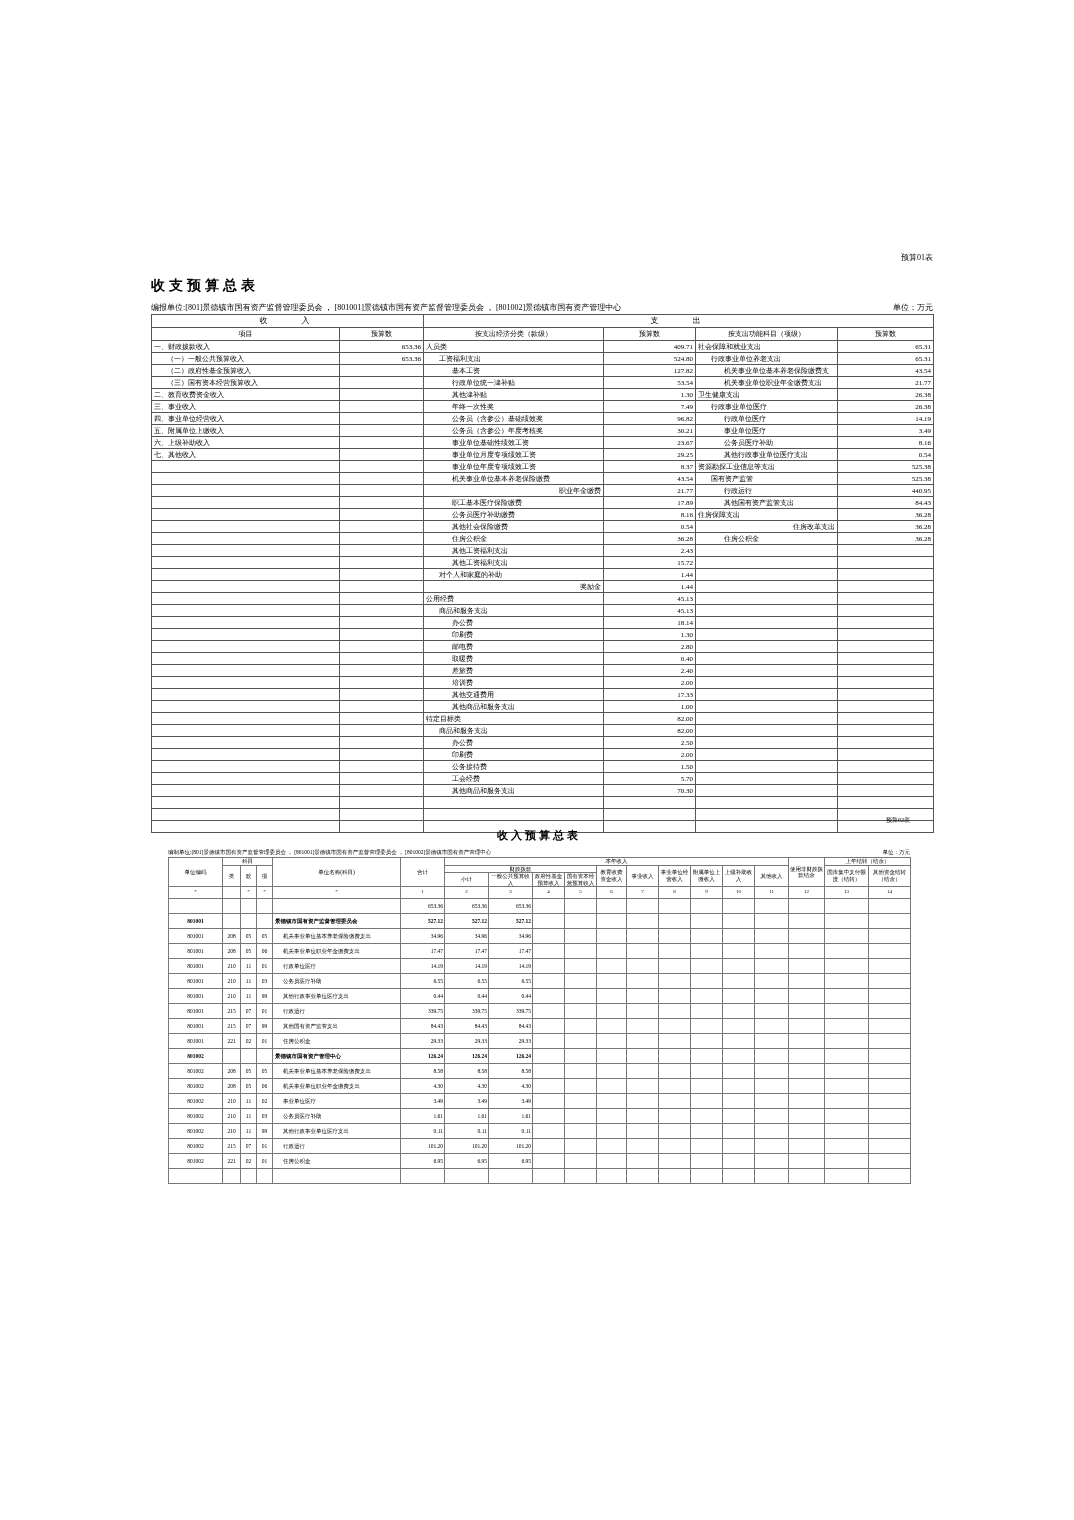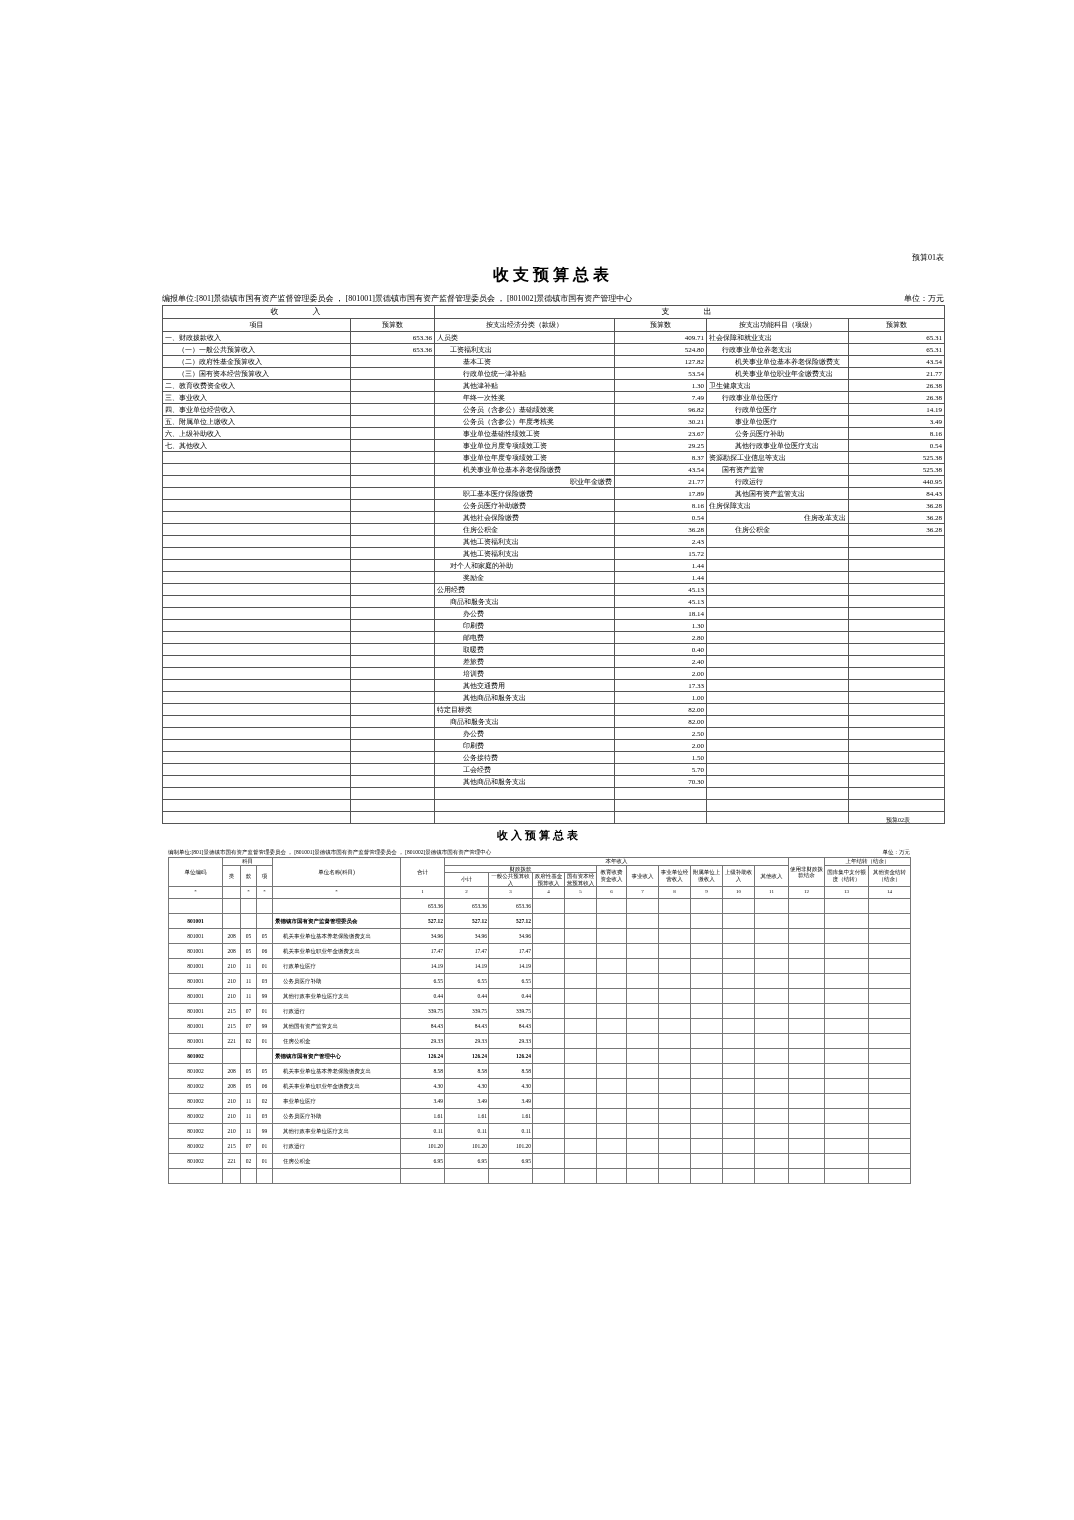--- a/index.html
+++ b/index.html
@@ -3,23 +3,23 @@
 <meta charset="utf-8">
 <style>
   html,body { margin:0; padding:0; background:#ffffff; }
   .page { position:relative; width:1074px; height:1520px; background:#fff;
           font-family:"Liberation Serif", serif; color:#000; overflow:hidden; }
 
   #doc-title { position:absolute; top:140px; left:66px; width:1008px;
                text-align:center; font-size:30px; font-weight:bold; letter-spacing:2px; }
 
   
-  .t1-wrap { position:absolute; left:162px; top:253px; width:782px; }
+  .t1-wrap { position:absolute; left:151px; top:253px; width:782px; }
   .sheet-label { text-align:right; font-size:8px; line-height:9px; }
-  .t1-title { text-align:center; font-size:16px; font-weight:bold; letter-spacing:4px; margin-top:3px; }
+  .t1-title { font-size:14px; font-weight:bold; letter-spacing:4px; margin-top:15px; }
   .unit-line { display:flex; justify-content:space-between; align-items:flex-end;
                font-size:8px; line-height:10px; margin-top:8px; margin-bottom:1px; }
   table { border-collapse:collapse; table-layout:fixed; width:100%; }
   .t1 td, .t1 th { border:1px solid #555; padding:0 2px; font-weight:normal;
                    font-size:7px; line-height:10px; height:11px;
                    white-space:nowrap; overflow:hidden; }
   .t1 th { text-align:center; height:12px; }
   .t1 .grp { font-size:8px; letter-spacing:6px; }
   .t1 td.num { text-align:right; }
 
@@ -231,21 +231,21 @@
             <td style="padding-left: 2px;"></td>
             <td class="num"></td>
             <td style="padding-left: 15px;">对个人和家庭的补助</td>
             <td class="num">1.44</td>
             <td style="padding-left: 2px;"></td>
             <td class="num"></td>
           </tr>
           <tr>
             <td style="padding-left: 2px;"></td>
             <td class="num"></td>
-            <td style="padding-left: 28px;">奖励金</td>
+            <td style="padding-left: 28px; text-align: right;">奖励金</td>
             <td class="num">1.44</td>
             <td style="padding-left: 2px;"></td>
             <td class="num"></td>
           </tr>
           <tr>
             <td style="padding-left: 2px;"></td>
             <td class="num"></td>
             <td style="padding-left: 2px;">公用经费</td>
             <td class="num">45.13</td>
             <td style="padding-left: 2px;"></td>

